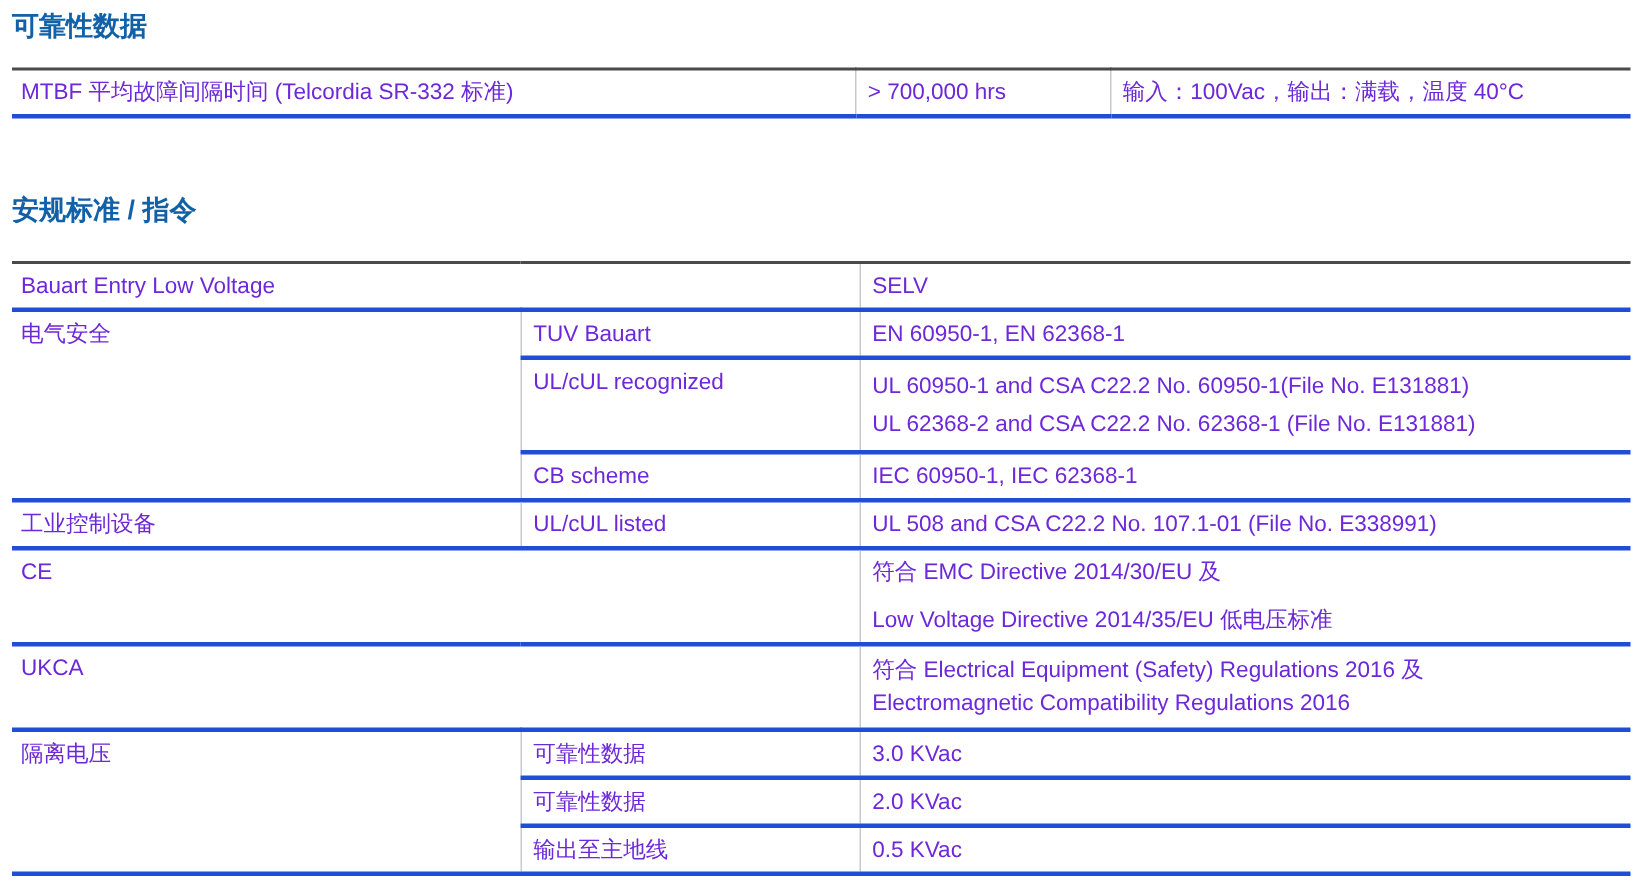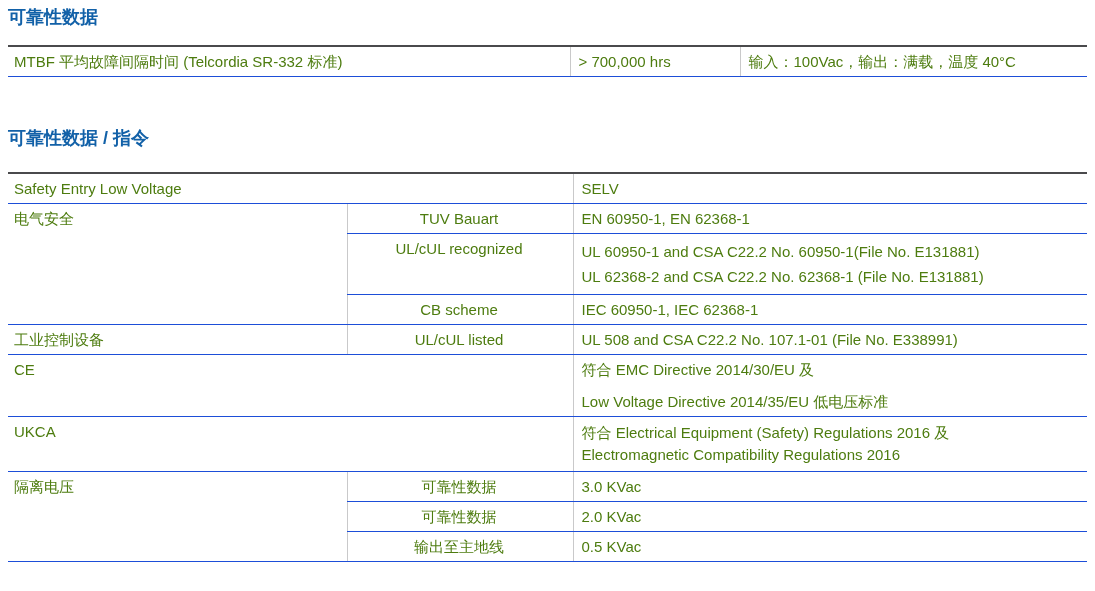--- a/index.html
+++ b/index.html
@@ -28,30 +28,30 @@
   }
   table.spec-table {
     border-collapse: collapse;
     table-layout: fixed;
     width: 1079px;
     margin-left: 8px;
     border-top: 2px solid #4a4a4c;
     font-size: 15px;
   }
   td {
-    border-bottom: 1px solid #1d4ed8;
+    border-bottom: 3px solid #1d4ed8;
     vertical-align: top;
     padding: 5px 8px;
     line-height: 19px;
-    color: #4d7c0f;
+    color: #6d28d9;
     overflow: hidden;
     white-space: nowrap;
   }
   td.lbl { padding-left: 6px; text-align: left; }
-  td.sub { text-align: center; padding-right: 10px; }
+  td.sub { text-align: left; padding-right: 10px; }
   td.vline { border-left: 1px solid #c9c9ca; }
   
   td.loose div { line-height: 25px; }
   
   .para-gap { margin-top: 13px; }
   
   td.tight div { line-height: 22px; }
   
   col.t1c1 { width: 562px; }
   col.t1c2 { width: 170px; }
@@ -75,32 +75,32 @@
       </colgroup>
     <tbody>
         <tr>
       <td class="lbl">MTBF 平均故障间隔时间 (Telcordia SR-332 标准)</td>
       <td class="vline">&gt; 700,000 hrs</td>
       <td class="vline">输入：100Vac，输出：满载，温度 40°C</td>
     </tr>
   </tbody>
     </table>
 
-  <h2 class="section-title second">可靠性数据 / 指令</h2>
+  <h2 class="section-title second">安规标准 / 指令</h2>
 
   <table class="spec-table">
     <colgroup>
         <col class="t2c1">
         <col class="t2c2">
         <col class="t2c3">
       </colgroup>
 
     <tbody>
         <tr>
-      <td class="lbl" colspan="2">Safety Entry Low Voltage</td>
+      <td class="lbl" colspan="2">Bauart Entry Low Voltage</td>
       <td class="vline">SELV</td>
     </tr>
 
     <tr>
       <td class="lbl" rowspan="3">电气安全</td>
       <td class="sub vline">TUV Bauart</td>
       <td class="vline">EN 60950-1, EN 62368-1</td>
     </tr>
     <tr>
       <td class="sub vline">UL/cUL recognized</td>

